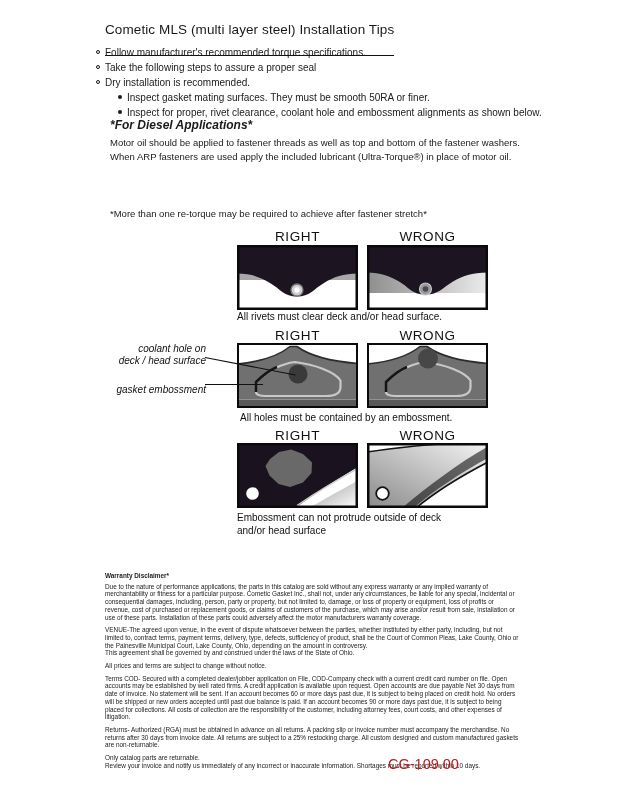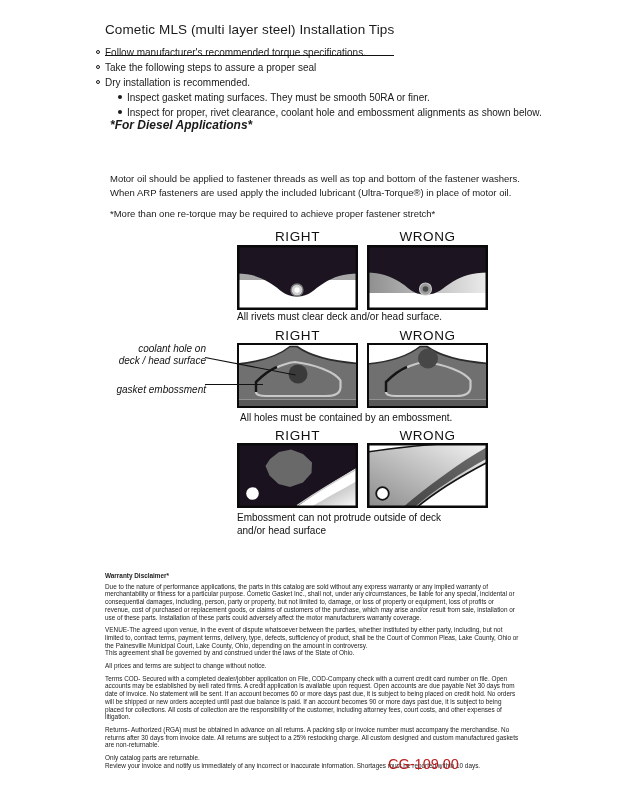--- a/index.html
+++ b/index.html
@@ -12,21 +12,21 @@
 
   .tips { position:absolute; left:96px; top:45px; width:500px; font-size:10px; line-height:15px; }
   .bullet { display:flex; align-items:flex-start; }
   .bullet .marker { flex:0 0 auto; margin-top:5px; margin-right:5px; }
   .ring { width:4px; height:4px; border:1px solid #1a1a1a; border-radius:50%; }
   .dot  { width:4px; height:4px; background:#1a1a1a; border-radius:50%; }
   .bullet.sub { margin-left:22px; }
 
   .diesel-h { position:absolute; left:110px; top:118px; font-size:12px; font-weight:bold;font-style:italic; }
   .body-p { position:absolute; left:110px; width:435px; font-size:9.5px; line-height:14.4px; }
-  .p1 { top:136px;margin-top:36px; }
+  .p1 { top:136px; }
   .p2 { top:166px; }
   .p3 { top:207px; }
 
   .rw-label { position:absolute; width:121px; text-align:center; font-size:13.5px; letter-spacing:.6px; color:#111; }
   .panel { position:absolute; width:121px; height:65px; }
   .cap { position:absolute; font-size:10px; color:#111; line-height:12.5px; }
 
   .ann { position:absolute; left:90px; width:116px; text-align:right; font-size:10px; line-height:11.5px; color:#111;font-style:italic; }
   .ann-coolant { top:343px; }
   .ann-emboss  { top:377px;margin-top:7px; }
@@ -65,21 +65,21 @@
       <span>Inspect gasket mating surfaces.  They must be smooth 50RA or finer.</span>
     </div>
     <div class="bullet sub">
       <span class="marker dot"></span>
       <span>Inspect for proper, rivet clearance, coolant hole and embossment alignments as shown below.</span>
     </div>
   </div>
 
   <h2 class="diesel-h">*For Diesel Applications*</h2>
   <p class="body-p p1">Motor oil should be applied to fastener threads as well as top and bottom of the fastener washers. When ARP fasteners are used apply the included lubricant (Ultra-Torque®) in place of motor oil.</p>
-  <p class="body-p p3">*More than one re-torque may be required to achieve proper fastener stretch*</p>
+  <p class="body-p p3">*More than one re-torque may be required to achieve after fastener stretch*</p>
 
   <div class="rw-label" style="left:237px; top:229px;">RIGHT</div>
   <div class="rw-label" style="left:367px; top:229px;">WRONG</div>
 
   <div class="panel" style="left:237px; top:245px;">
     <svg width="121" height="65" viewBox="0 0 121 65">
       <rect x="0" y="0" width="121" height="65" fill="#ffffff"></rect>
       <rect x="0" y="27" width="121" height="8" fill="#a8a8a8"></rect>
       <path d="M0,0 H121 V28.5 C106,28.5 97,32 87,38 C76,44.5 73,51.5 60,51.5 C47,51.5 44,44.5 33,38 C23,32 14,28.5 0,28.5 Z" fill="#1c1420"></path>
       <circle cx="60" cy="45" r="6" fill="#d0d0d0" stroke="#777" stroke-width="1.3"></circle>

